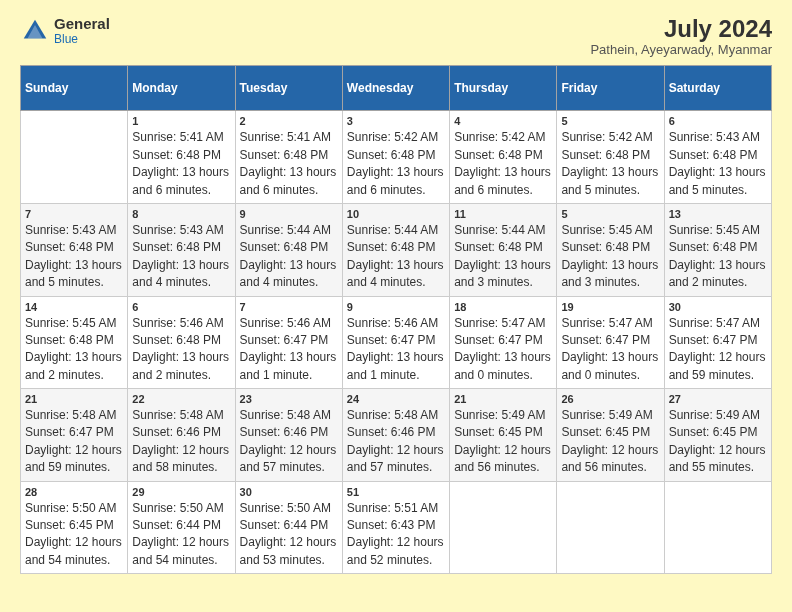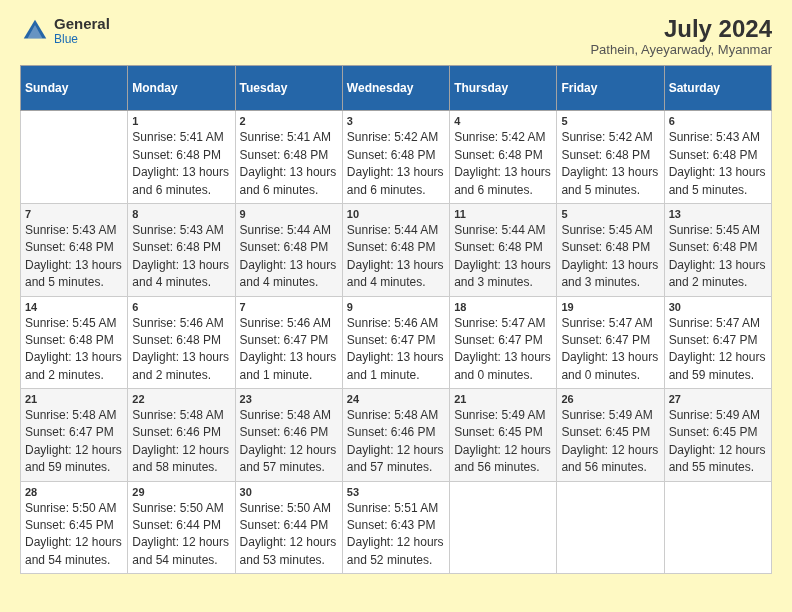--- a/index.html
+++ b/index.html
@@ -264,21 +264,21 @@
           </td>
           <td>
             <span class="day-num">29</span>
             <div class="day-info">Sunrise: 5:50 AM<br>Sunset: 6:44 PM<br>Daylight: 12 hours<br>and 54 minutes.</div>
           </td>
           <td>
             <span class="day-num">30</span>
             <div class="day-info">Sunrise: 5:50 AM<br>Sunset: 6:44 PM<br>Daylight: 12 hours<br>and 53 minutes.</div>
           </td>
           <td>
-            <span class="day-num">53</span>
+            <span class="day-num">51</span>
             <div class="day-info">Sunrise: 5:51 AM<br>Sunset: 6:43 PM<br>Daylight: 12 hours<br>and 52 minutes.</div>
           </td>
           <td class="empty"></td>
           <td class="empty"></td>
           <td class="empty"></td>
         </tr>
       </tbody>
   </table>
 </div>
 

